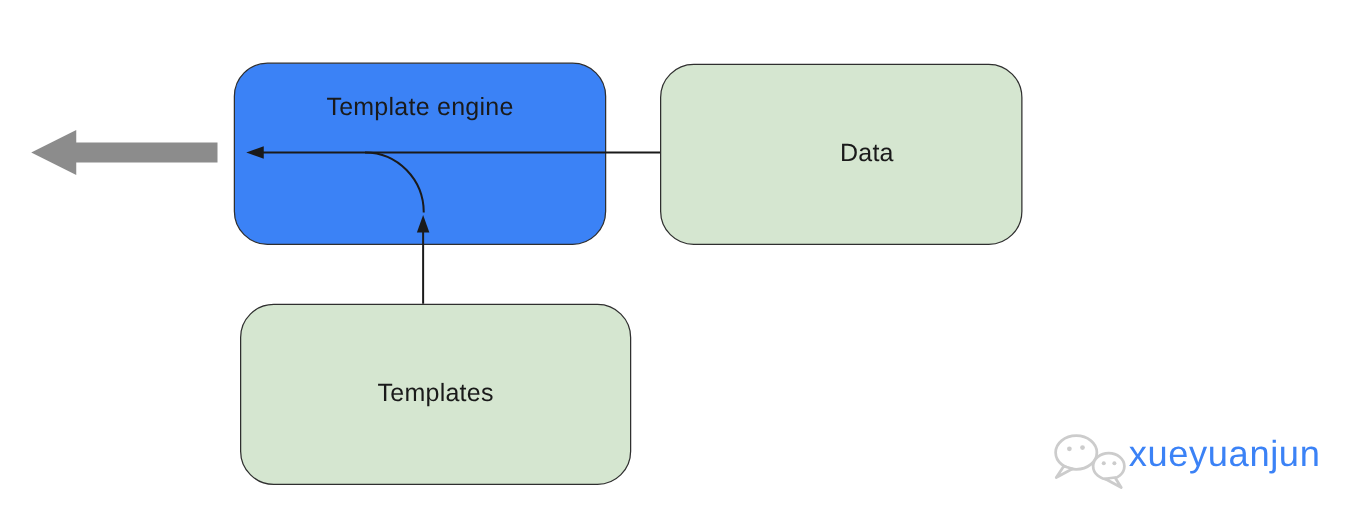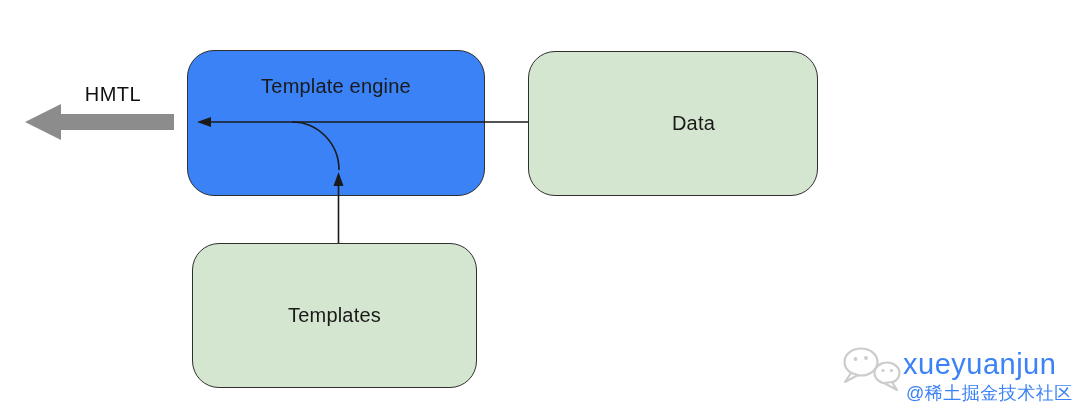--- a/index.html
+++ b/index.html
@@ -11,21 +11,21 @@
     position:absolute; box-sizing:border-box;
     border:1.5px solid #2f2f2f; border-radius:27px;
     display:flex; align-items:center; justify-content:center;
     font-size:20px; color:#1a1a1a; letter-spacing:0.2px;
   }
   .node-green { background:#d5e6d0; }
   .node-white { background:#3b82f6; align-items:flex-start; }
   .node-white .node-label { margin-top:24px; }
   #engine-box    { left:187px; top:50px;  width:298px; height:146px; }
   #data-box      { left:528px; top:51px;  width:290px; height:145px;padding-left:41px; }
-  #templates-box { left:192px; top:243px; width:285px; height:145px; }
+  #templates-box { left:192px; top:243px; width:313px; height:145px; }
   .overlay {
     position:absolute; left:0; top:0; width:1080px; height:416px;
     pointer-events:none;
   }
   #html-label {
     position:absolute; left:58px; top:83px; width:110px;
     text-align:center; font-size:20px; color:#111111; letter-spacing:0.5px;
   }
   .watermark { position:absolute; color:#3b82f6; }
   #wm-handle {
@@ -47,21 +47,20 @@
   </div>
 
   <div class="node node-green" id="data-box">
     <span class="node-label">Data</span>
   </div>
 
   <div class="node node-green" id="templates-box">
     <span class="node-label">Templates</span>
   </div>
 
-  <div id="html-label">HMTL</div>
 
   <svg class="overlay" viewBox="0 0 1080 416">
 
     <polygon points="25,122 61,104 61,114 174,114 174,130 61,130 61,140" fill="#8c8c8c"></polygon>
 
     <path d="M 528 122 L 208 122" fill="none" stroke-width="1.6" stroke="#1a1a1a"></path>
     <polygon points="197,122 211,117 211,127" fill="#1a1a1a"></polygon>
 
     <path d="M 292 122 A 47 48 0 0 1 339 170" fill="none" stroke-width="1.6" stroke="#1a1a1a"></path>
 
@@ -76,15 +75,14 @@
       <g fill="#cccccc" stroke="none">
         <circle cx="855.5" cy="359" r="1.9"></circle>
         <circle cx="866" cy="358" r="1.9"></circle>
         <circle cx="883" cy="370.5" r="1.6"></circle>
         <circle cx="891.5" cy="370.5" r="1.6"></circle>
       </g>
     </g>
   </svg>
 
   <div class="watermark" id="wm-handle">xueyuanjun</div>
-  <div class="watermark" id="wm-community">@稀土掘金技术社区</div>
 
 </div>
 
 </body></html>

